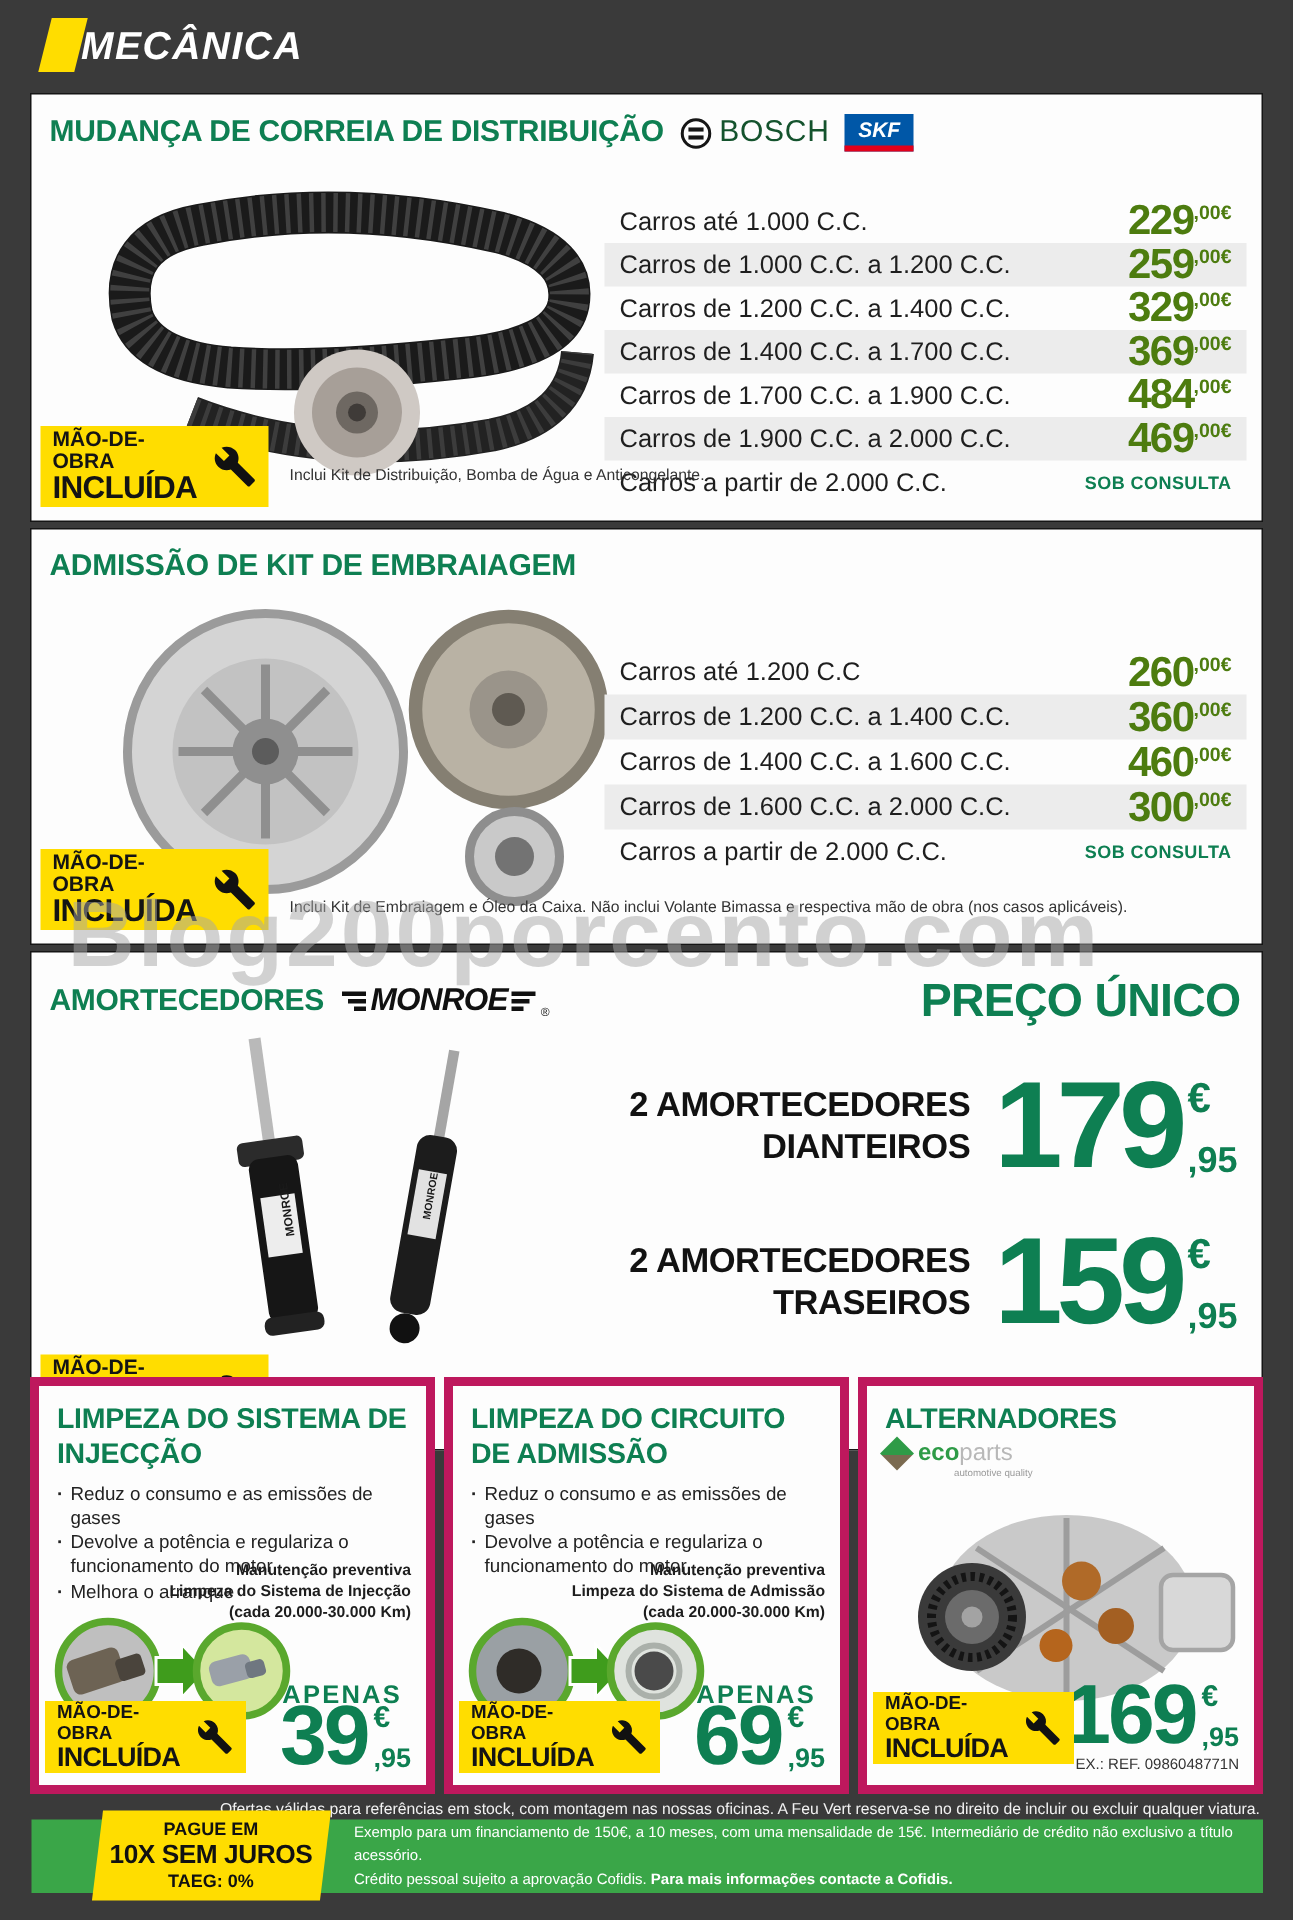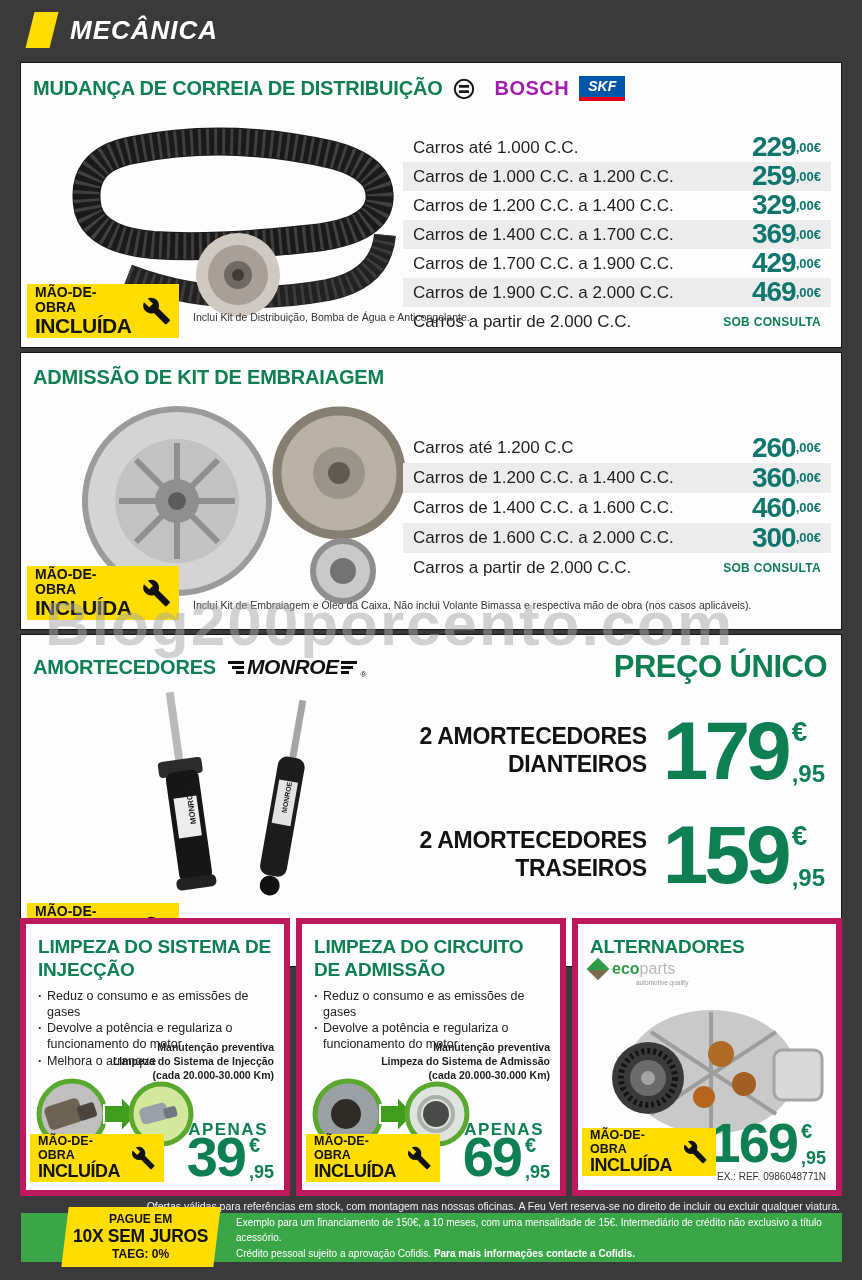--- a/index.html
+++ b/index.html
@@ -3,48 +3,48 @@
 <meta charset="utf-8">
 <style>
   * { box-sizing: border-box; margin: 0; padding: 0; }
   html,body { background:#2e2e2e; }
   .page {
     position: relative; width: 862px; height: 1280px;
     background:#3a3a3a; overflow: hidden;
     font-family: "Liberation Sans", sans-serif;
   }
   
-  .hdr { display:flex; align-items:center; height:60px; padding-left:30px; gap:16px; }
+  .hdr { display:flex; align-items:center; height:60px; padding-left:30px; gap:0; }
   .flag { width:24px; height:36px; background:#ffdd00; transform:skewX(-14deg); }
   .hdr h1 { color:#fff; font-size:26px; font-weight:bold; font-style:italic; letter-spacing:1px; }
 
   
   .card { position:absolute; background:#fdfdfd; border:1px solid #151515; }
   .sec1 { left:20px; right:20px; top:62px;  height:286px; }
   .sec2 { left:20px; right:20px; top:352px; height:278px; }
   .sec3 { left:20px; right:20px; top:634px; height:333px; }
 
   .sec-head { display:flex; align-items:center; gap:10px; padding:13px 12px 0 12px; }
   .sec-title { color:#0e7f52; font-size:20px; font-weight:bold; letter-spacing:-0.2px; }
 
   .bosch { display:flex; align-items:center; gap:5px; }
   .bosch-circ { width:22px; height:22px; }
-  .bosch-word { color:#a21caf; font-size:20px; font-weight:bold; letter-spacing:0.5px;margin-left:15px; }
+  .bosch-word { color:#14532d; font-size:20px; font-weight:normal; letter-spacing:0.5px; }
   .skf { background:#0057a7; color:#fff; font-weight:bold; font-style:italic;
          font-size:14px; padding:2px 9px 3px; border-bottom:4px solid #e2001a; }
 
   
   .ptable { position:absolute; right:10px; width:428px; }
   .sec1 .ptable { top:70px; }
   .sec2 .ptable { top:80px; }
   .prow { display:flex; justify-content:space-between; align-items:center; height:29px; padding:0 10px; }
   .sec2 .prow { height:30px; }
   .prow:nth-child(even) { background:#ececec; }
   .plabel { font-size:17px; color:#1e1e1e; }
-  .pval { display:flex; align-items:center; color:#0f766e; font-weight:bold; }
+  .pval { display:flex; align-items:flex-start; color:#4d7c0f; font-weight:bold; }
   .pval .big { font-size:28px; line-height:0.95; letter-spacing:-1px; }
   .pval .small { font-size:13px; padding-bottom:1px; }
   .pnote { font-size:12px; font-weight:bold; color:#0e7f52; letter-spacing:0.3px; }
 
   
   .badge { position:absolute; left:6px; bottom:9px; width:152px; height:54px; background:#ffdd00;
            display:flex; align-items:center; gap:7px; padding:4px 8px; }
   .badge-txt { display:flex; flex-direction:column; line-height:1.05; }
   .badge-l1 { font-size:14px; font-weight:bold; color:#141414; }
   .badge-l2 { font-size:21px; font-weight:bold; color:#141414; letter-spacing:-0.5px; }
@@ -177,21 +177,21 @@
       <div class="prow">
         <span class="plabel">Carros de 1.400 C.C. a 1.700 C.C.</span>
         <span class="pval">
             <span class="big">369</span>
             <span class="small">,00€</span>
           </span>
       </div>
       <div class="prow">
         <span class="plabel">Carros de 1.700 C.C. a 1.900 C.C.</span>
         <span class="pval">
-            <span class="big">429</span>
+            <span class="big">484</span>
             <span class="small">,00€</span>
           </span>
       </div>
       <div class="prow">
         <span class="plabel">Carros de 1.900 C.C. a 2.000 C.C.</span>
         <span class="pval">
             <span class="big">469</span>
             <span class="small">,00€</span>
           </span>
       </div>

